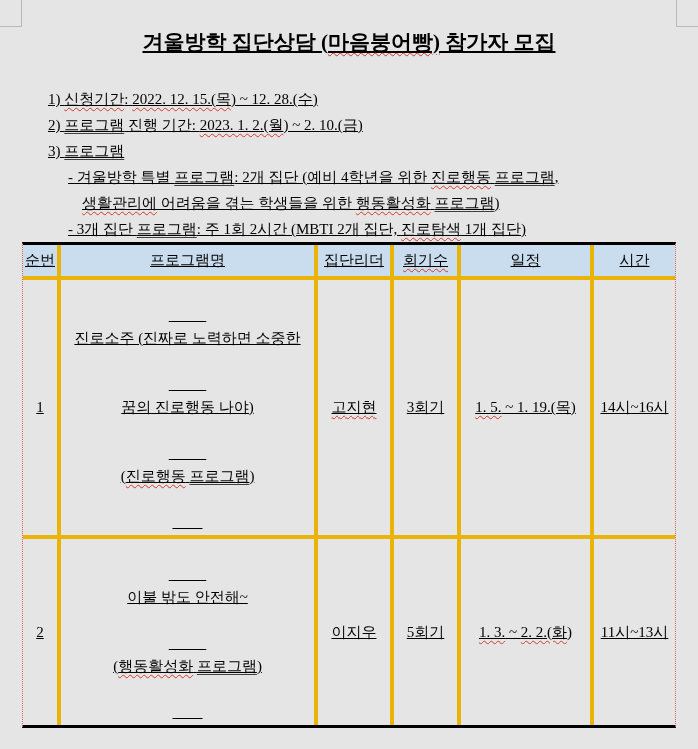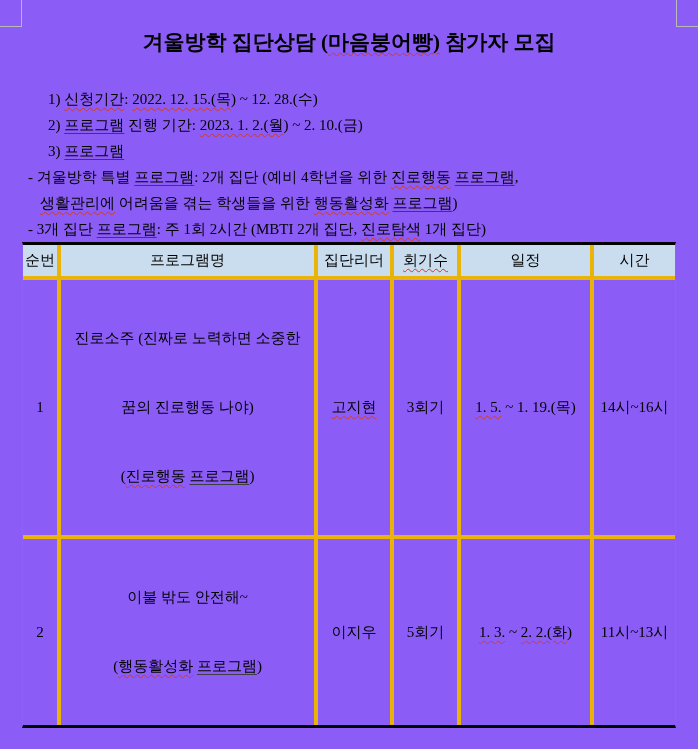--- a/index.html
+++ b/index.html
@@ -1,30 +1,30 @@
 <!DOCTYPE html>
 <html><head>
 <meta charset="utf-8">
 <style>
   html,body{margin:0;padding:0;background:#ffffff;}
   body{width:698px;height:749px;font-family:"Liberation Serif","DejaVu Serif",serif;color:#000;}
-  .page{position:relative;width:698px;height:749px;overflow:hidden;background:#8b5cf6;}
+  .page{position:relative;width:698px;height:749px;overflow:hidden;background:#e5e5e5;text-decoration:underline;}
 
   
   .crop{position:absolute;top:0;width:21px;height:26px;}
   .crop.tl{left:0;border-right:1px solid #b9b9b9;border-bottom:1px solid #b9b9b9;}
   .crop.tr{right:0;border-left:1px solid #b9b9b9;border-bottom:1px solid #b9b9b9;}
 
   .title{margin:28px 0 0 0;text-align:center;font-size:21px;font-weight:bold;}
 
   .intro{margin-top:30px;font-size:15px;}
   .l{margin:0;line-height:26px;white-space:pre-wrap;}
   .i0{padding-left:48px;}
-  .i1{padding-left:28px;}
-  .i2{padding-left:40px;}
+  .i1{padding-left:68px;}
+  .i2{padding-left:82px;}
 
   .sec-heading{margin:8px 0 7px 24px;font-size:16px;font-weight:bold;line-height:22px;}
 
   .tblwrap{width:652px;margin-left:22px;
     border-top:3px solid #000;border-bottom:3px solid #000;
     border-left:1px dotted #de604e;border-right:1px dotted #de604e;}
   table.tbl{width:100%;border-collapse:collapse;table-layout:fixed;font-size:15px;}
   .tbl td{border:4px solid #eab308;text-align:center;vertical-align:middle;
     padding:1px 2px;line-height:23px;white-space:pre-wrap;}
   .tbl td:first-child{border-left:none;}

